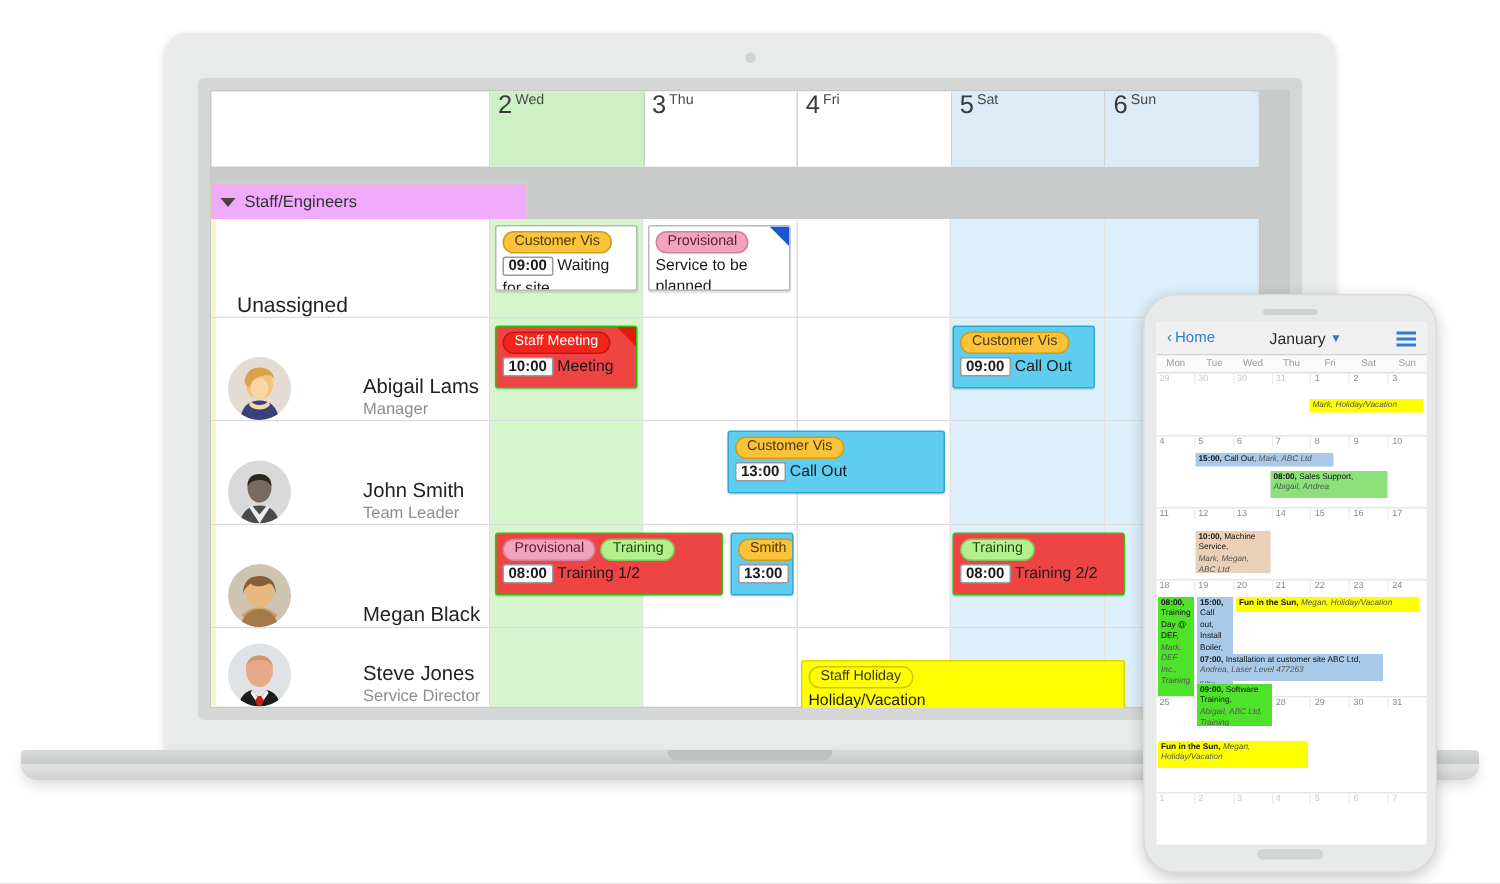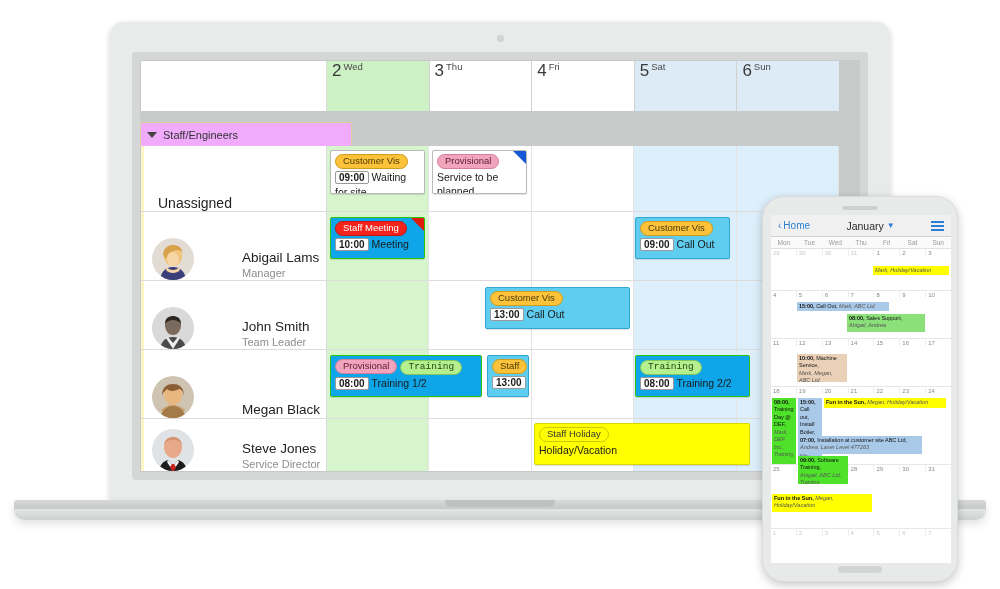--- a/index.html
+++ b/index.html
@@ -105,31 +105,31 @@
   .r-sub { font-size:11px; color:#8d8d8d; line-height:1.3; }
   .r-unassigned { font-size:14px; color:#222; padding-left:6px; }
 
   
   .ev {
     position:absolute; border-radius:2px; overflow:hidden;
     font-size:10.5px; color:#1a1a1a; padding:3px 4px;
     box-shadow:0 1px 1px rgba(0,0,0,.12);
   }
   .ev-white { background:#ffffff; border:1px solid #b9b9b9; }
-  .ev-green { background:#0ea5e9; border:1px solid #2cc40d; }
+  .ev-green { background:#ef4444; border:1px solid #2cc40d; }
   .ev-blue  { background:#5ecdf0; border:1px solid #2fa7d0; }
   .ev-yellow{ background:#ffff00; border:1px solid #d8d800; }
   .badge {
     display:inline-block; border-radius:9px; padding:1px 7px 1.5px;
     font-size:9.5px; line-height:1.1; margin-right:3px;
     border:1px solid rgba(0,0,0,.28);
   }
   .b-amber { background:#fcc33a; color:#4a3a08; border-color:#cf9c1b; }
   .b-pink  { background:#f2a4bd; color:#5c1c33; border-color:#d67d9b; }
-  .b-greeno{ background:#b5f08f; color:#254711; border-color:#80c45c;font-family:Liberation Mono, monospace; }
+  .b-greeno{ background:#b5f08f; color:#254711; border-color:#80c45c; }
   .b-red   { background:#f4241c; color:#ffffff; border-color:#c51710; }
   .b-ylw   { background:#ffff00; color:#333; border-color:#c9c900; }
   .timechip {
     display:inline-block; background:#ffffff; border:1px solid #9a9a9a;
     font-size:10px; font-weight:bold; padding:0 3px; border-radius:2px; margin-right:3px;
   }
   .ev-line { margin-top:2px; white-space:nowrap; }
   .ev-body { margin-top:2px; line-height:1.25; }
   .corner-blue {
     position:absolute; right:0; top:0; width:0;height:0;
@@ -353,21 +353,21 @@
               <div class="cell c-blue"></div>
 
               <div class="ev ev-green" style="left:3px;top:5px;width:152px;height:42px">
                 <span class="badge b-pink">Provisional</span><span class="badge b-greeno">Training</span>
                 <div class="ev-line">
                   <span class="timechip">08:00</span><span>Training 1/2</span>
                 </div>
               </div>
 
               <div class="ev ev-blue" style="left:160px;top:5px;width:42px;height:42px">
-                <span class="badge b-amber">Staff</span>
+                <span class="badge b-amber">Smith</span>
                 <div class="ev-line">
                   <span class="timechip">13:00</span>
                 </div>
               </div>
 
               <div class="ev ev-green" style="left:308px;top:5px;width:115px;height:42px">
                 <span class="badge b-greeno">Training</span>
                 <div class="ev-line">
                   <span class="timechip">08:00</span><span>Training 2/2</span>
                 </div>
@@ -392,21 +392,21 @@
                 <div class="r-sub">Service Director</div>
               </div>
             </div>
             <div class="r-cells">
               <div class="cell c-green"></div>
               <div class="cell c-white"></div>
               <div class="cell c-white"></div>
               <div class="cell c-blue"></div>
               <div class="cell c-blue"></div>
 
-              <div class="ev ev-yellow" style="left:207px;top:4px;width:216px;height:42px">
+              <div class="ev ev-yellow" style="left:207px;top:21px;width:216px;height:42px">
                 <span class="badge b-ylw">Staff Holiday</span>
                 <div class="ev-line">Holiday/Vacation</div>
               </div>
             </div>
           </div>
 
         </div>
       </div>
 
     </div>

